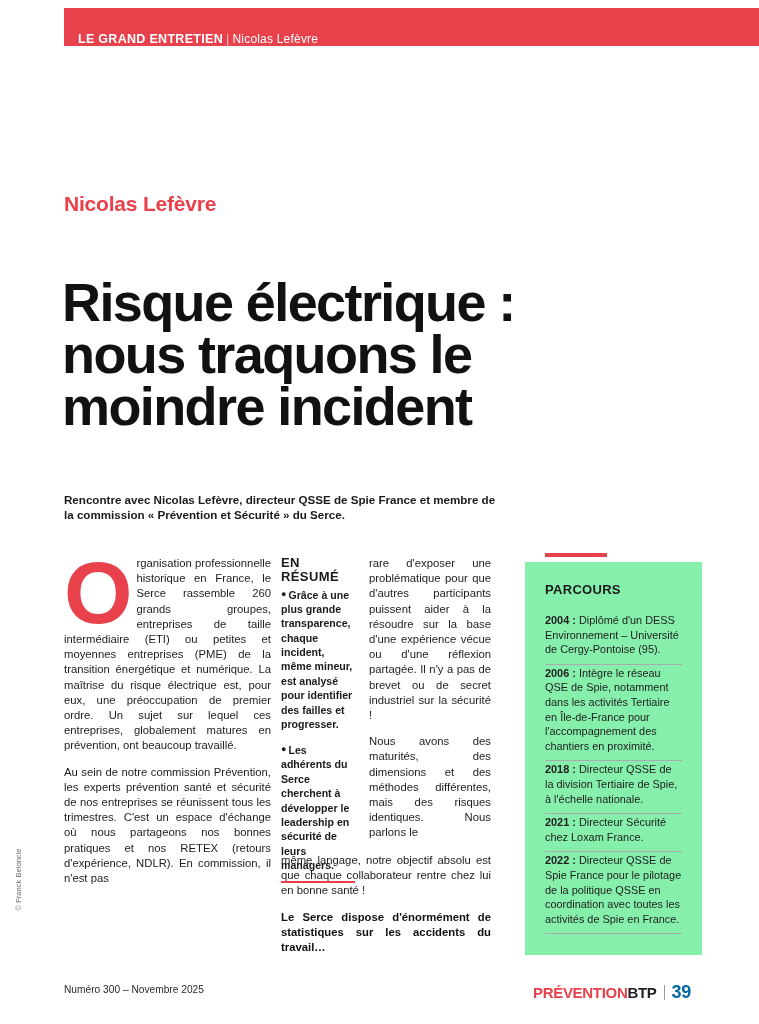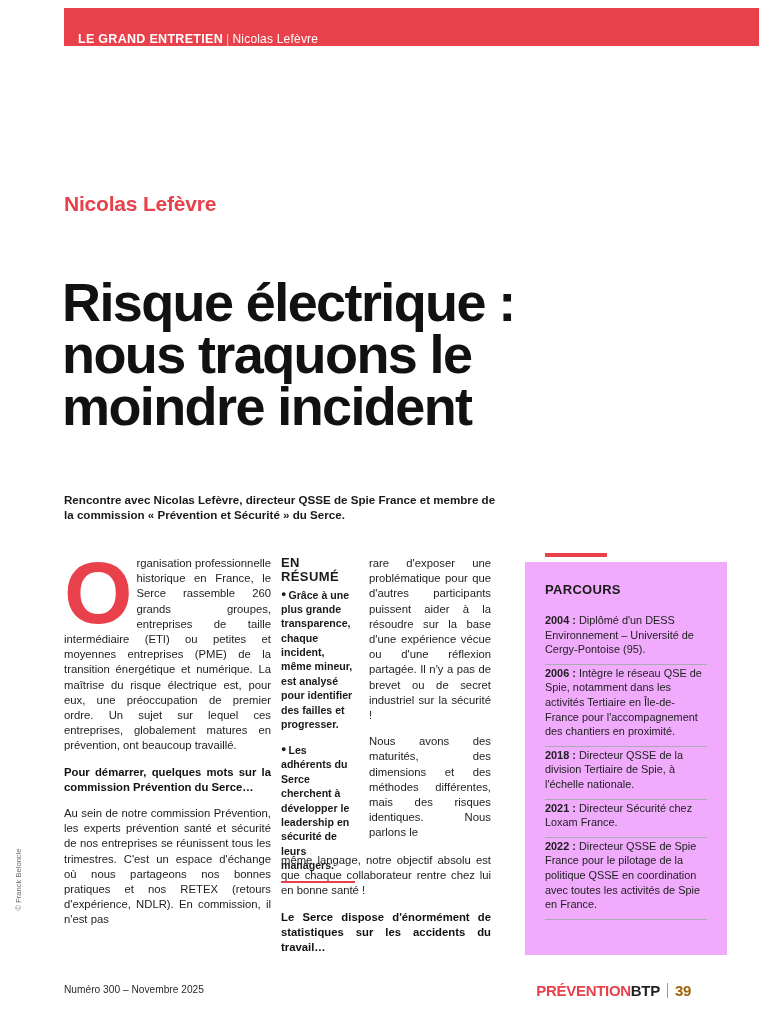--- a/index.html
+++ b/index.html
@@ -169,23 +169,23 @@
     top: 553px;
     width: 62px;
     height: 4px;
     background: #E8414B;
     z-index: 3;
   }
   .sidebar {
     position: absolute;
     left: 525px;
     top: 562px;
-    width: 202px;
+    width: 177px;
     height: 393px;
-    background: #f0abfc;
+    background: #86efac;
     box-sizing: border-box;
     padding: 20px 20px 0 20px;
   }
   .sidebar-title {
     font-size: 13px;
     font-weight: bold;
     letter-spacing: 0.3px;
     color: #1a1a1a;
     margin-bottom: 16px;
   }
@@ -218,21 +218,21 @@
     letter-spacing: -0.3px;
   }
   .fl-prev { color: #E8414B; }
   .fl-btp  { color: #231f20; }
   .fl-bar {
     width: 1px;
     height: 15px;
     background: #9a9a9a;
     margin: 0 7px;
   }
-  .fl-page { color: #a16207; font-size: 15px; }
+  .fl-page { color: #0369a1; font-size: 18px; }
 
   
   .credit {
     position: absolute;
     left: -32px;
     top: 875px;
     width: 100px;
     text-align: center;
     transform: rotate(-90deg);
     font-size: 7.6px;
@@ -254,21 +254,20 @@
 <h1 class="headline">
   <span class="hl-line">Risque électrique :</span>
   <span class="hl-line">nous traquons le</span>
   <span class="hl-line">moindre incident</span>
 </h1>
 
 <div class="standfirst">Rencontre avec Nicolas Lefèvre, directeur QSSE de Spie France et membre de la commission « Prévention et Sécurité » du Serce.</div>
 
 <div class="col" id="col1">
   <p><span class="dropcap">O</span><span>rganisation professionnelle historique en France, le Serce rassemble 260 grands groupes, entreprises de taille intermédiaire (ETI) ou petites et moyennes entreprises (PME) de la transition énergétique et numérique. La maîtrise du risque électrique est, pour eux, une préoccupation de premier ordre. Un sujet sur lequel ces entreprises, globalement matures en prévention, ont beaucoup travaillé.</span></p>
-  <p class="q">Pour démarrer, quelques mots sur la commission Prévention du Serce…</p>
   <p class="tight">Au sein de notre commission Prévention, les experts prévention santé et sécurité de nos entreprises se réunissent tous les trimestres. C'est un espace d'échange où nous partageons nos bonnes pratiques et nos RETEX (retours d'expérience, NDLR). En commission, il n'est pas</p>
 </div>
 
 <div id="colsum">
   <div class="sum-title">EN RÉSUMÉ</div>
   <p class="sum-item"><span class="bullet">●</span><span>Grâce à une plus grande transparence, chaque incident, même mineur, est analysé pour identifier des failles et progresser.</span></p>
   <p class="sum-item"><span class="bullet">●</span><span>Les adhérents du Serce cherchent à développer le leadership en sécurité de leurs managers.</span></p>
   <div class="sum-rule"></div>
 </div>
 

